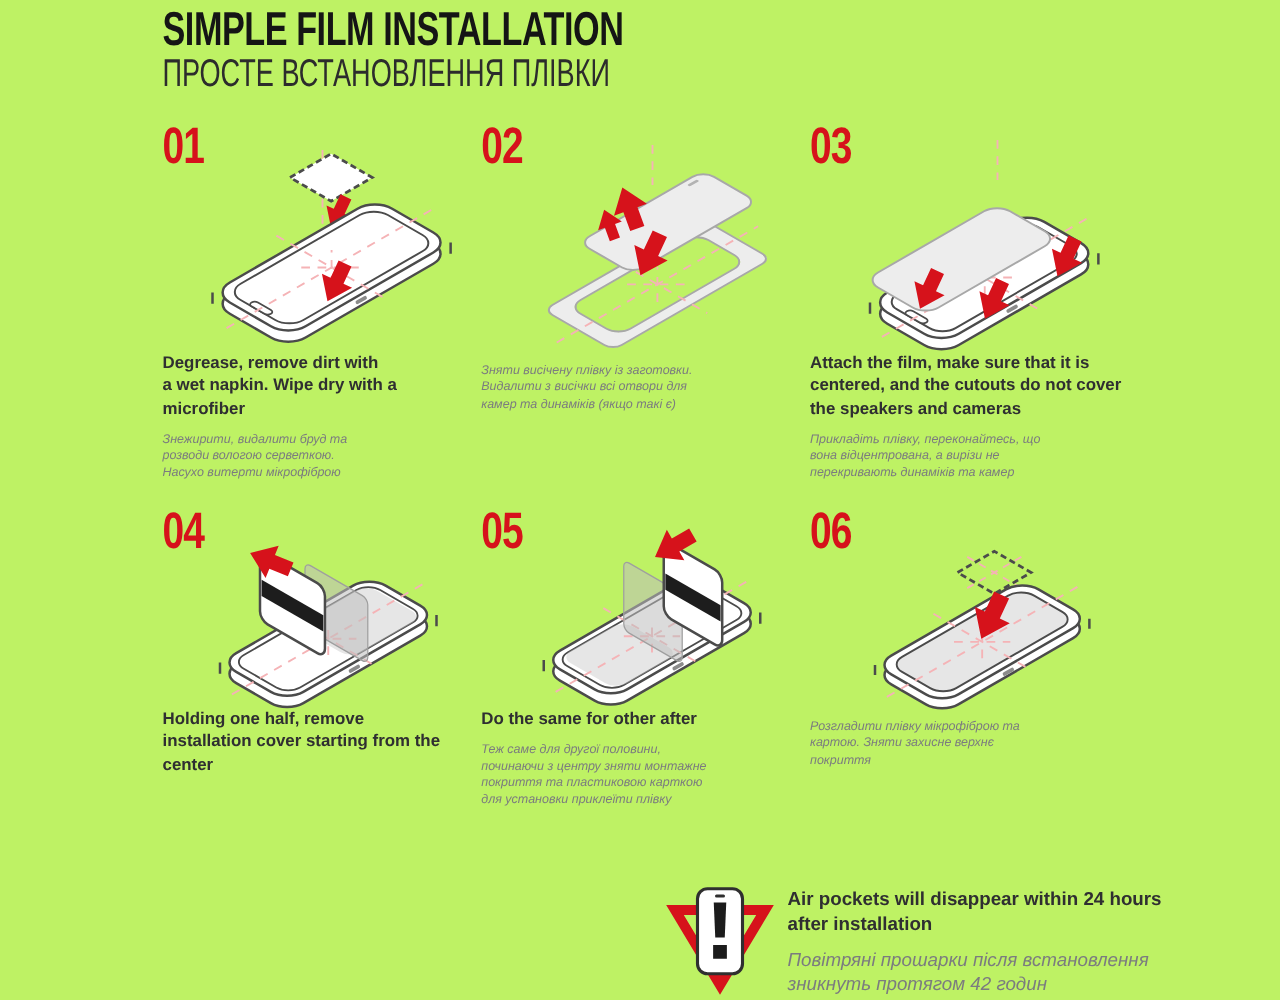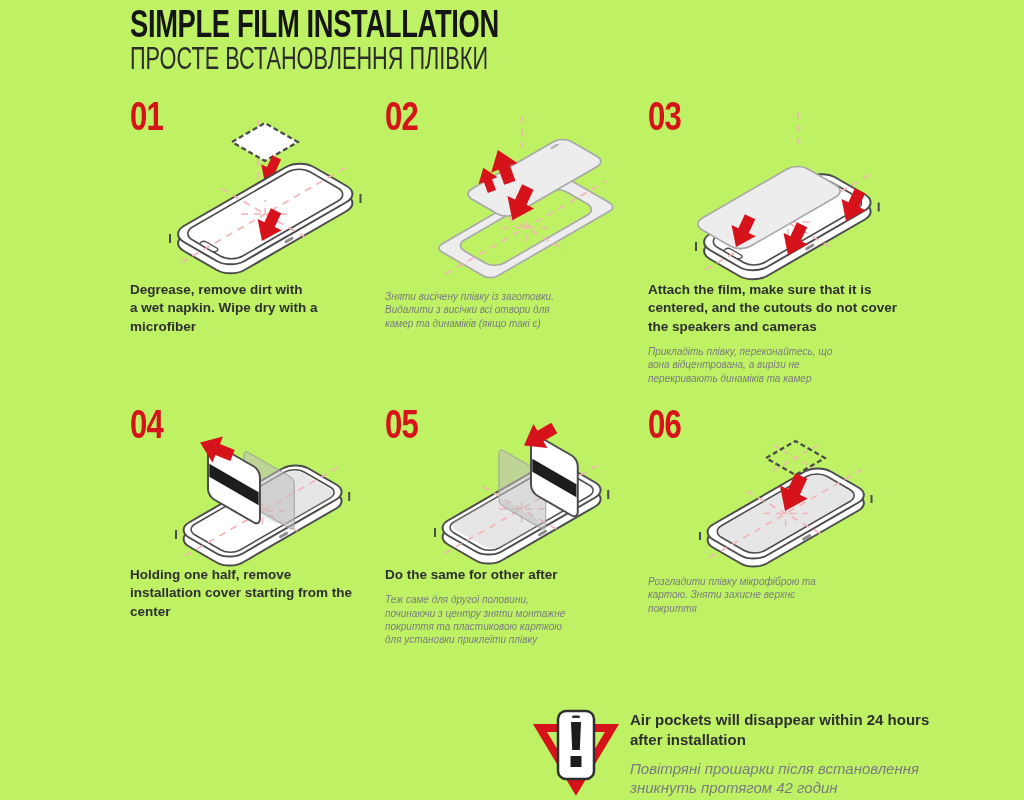--- a/index.html
+++ b/index.html
@@ -73,20 +73,23 @@
         <g transform="translate(137,134) rotate(-30)">
             <rect x="-5" y="-1.5" width="10" height="3" rx="1.5" fill="#8b8b8b"></rect>
           </g>
       </g>
       <path d="M-6,-20 L6,-20 L6,-4 L14,-4 L0,15 L-14,-4 L-6,-4 Z" fill="#d6121b" transform="translate(116,122) rotate(25) scale(0.95)"></path>
     </svg>
     <div class="texts">
       <p class="en">Degrease, remove dirt with
 a wet napkin. Wipe dry with a
 microfiber</p>
+      <p class="ua">Знежирити, видалити бруд та
+розводи вологою серветкою.
+Насухо витерти мікрофіброю</p>
     </div>
   </div>
 
   <div class="step r1 c2">
     <div class="num">02</div>
     <svg class="illus" width="220" height="180" viewBox="0 0 220 180">
       <line x1="115" y1="10" x2="115" y2="42" stroke="#f5b3b6" stroke-width="1.5" stroke-dasharray="7 6"></line>
       <g transform="matrix(0.866,-0.5,0.866,0.5,28,142)">
         <path d="M8,0 H138 Q146,0 146,8 V56 Q146,64 138,64 H8 Q0,64 0,56 V8 Q0,0 8,0 Z
                  M25,9 H121 Q132,9 132,20 V44 Q132,55 121,55 H25 Q14,55 14,44 V20 Q14,9 25,9 Z" fill="#ededed" fill-rule="evenodd" stroke="none"></path>

